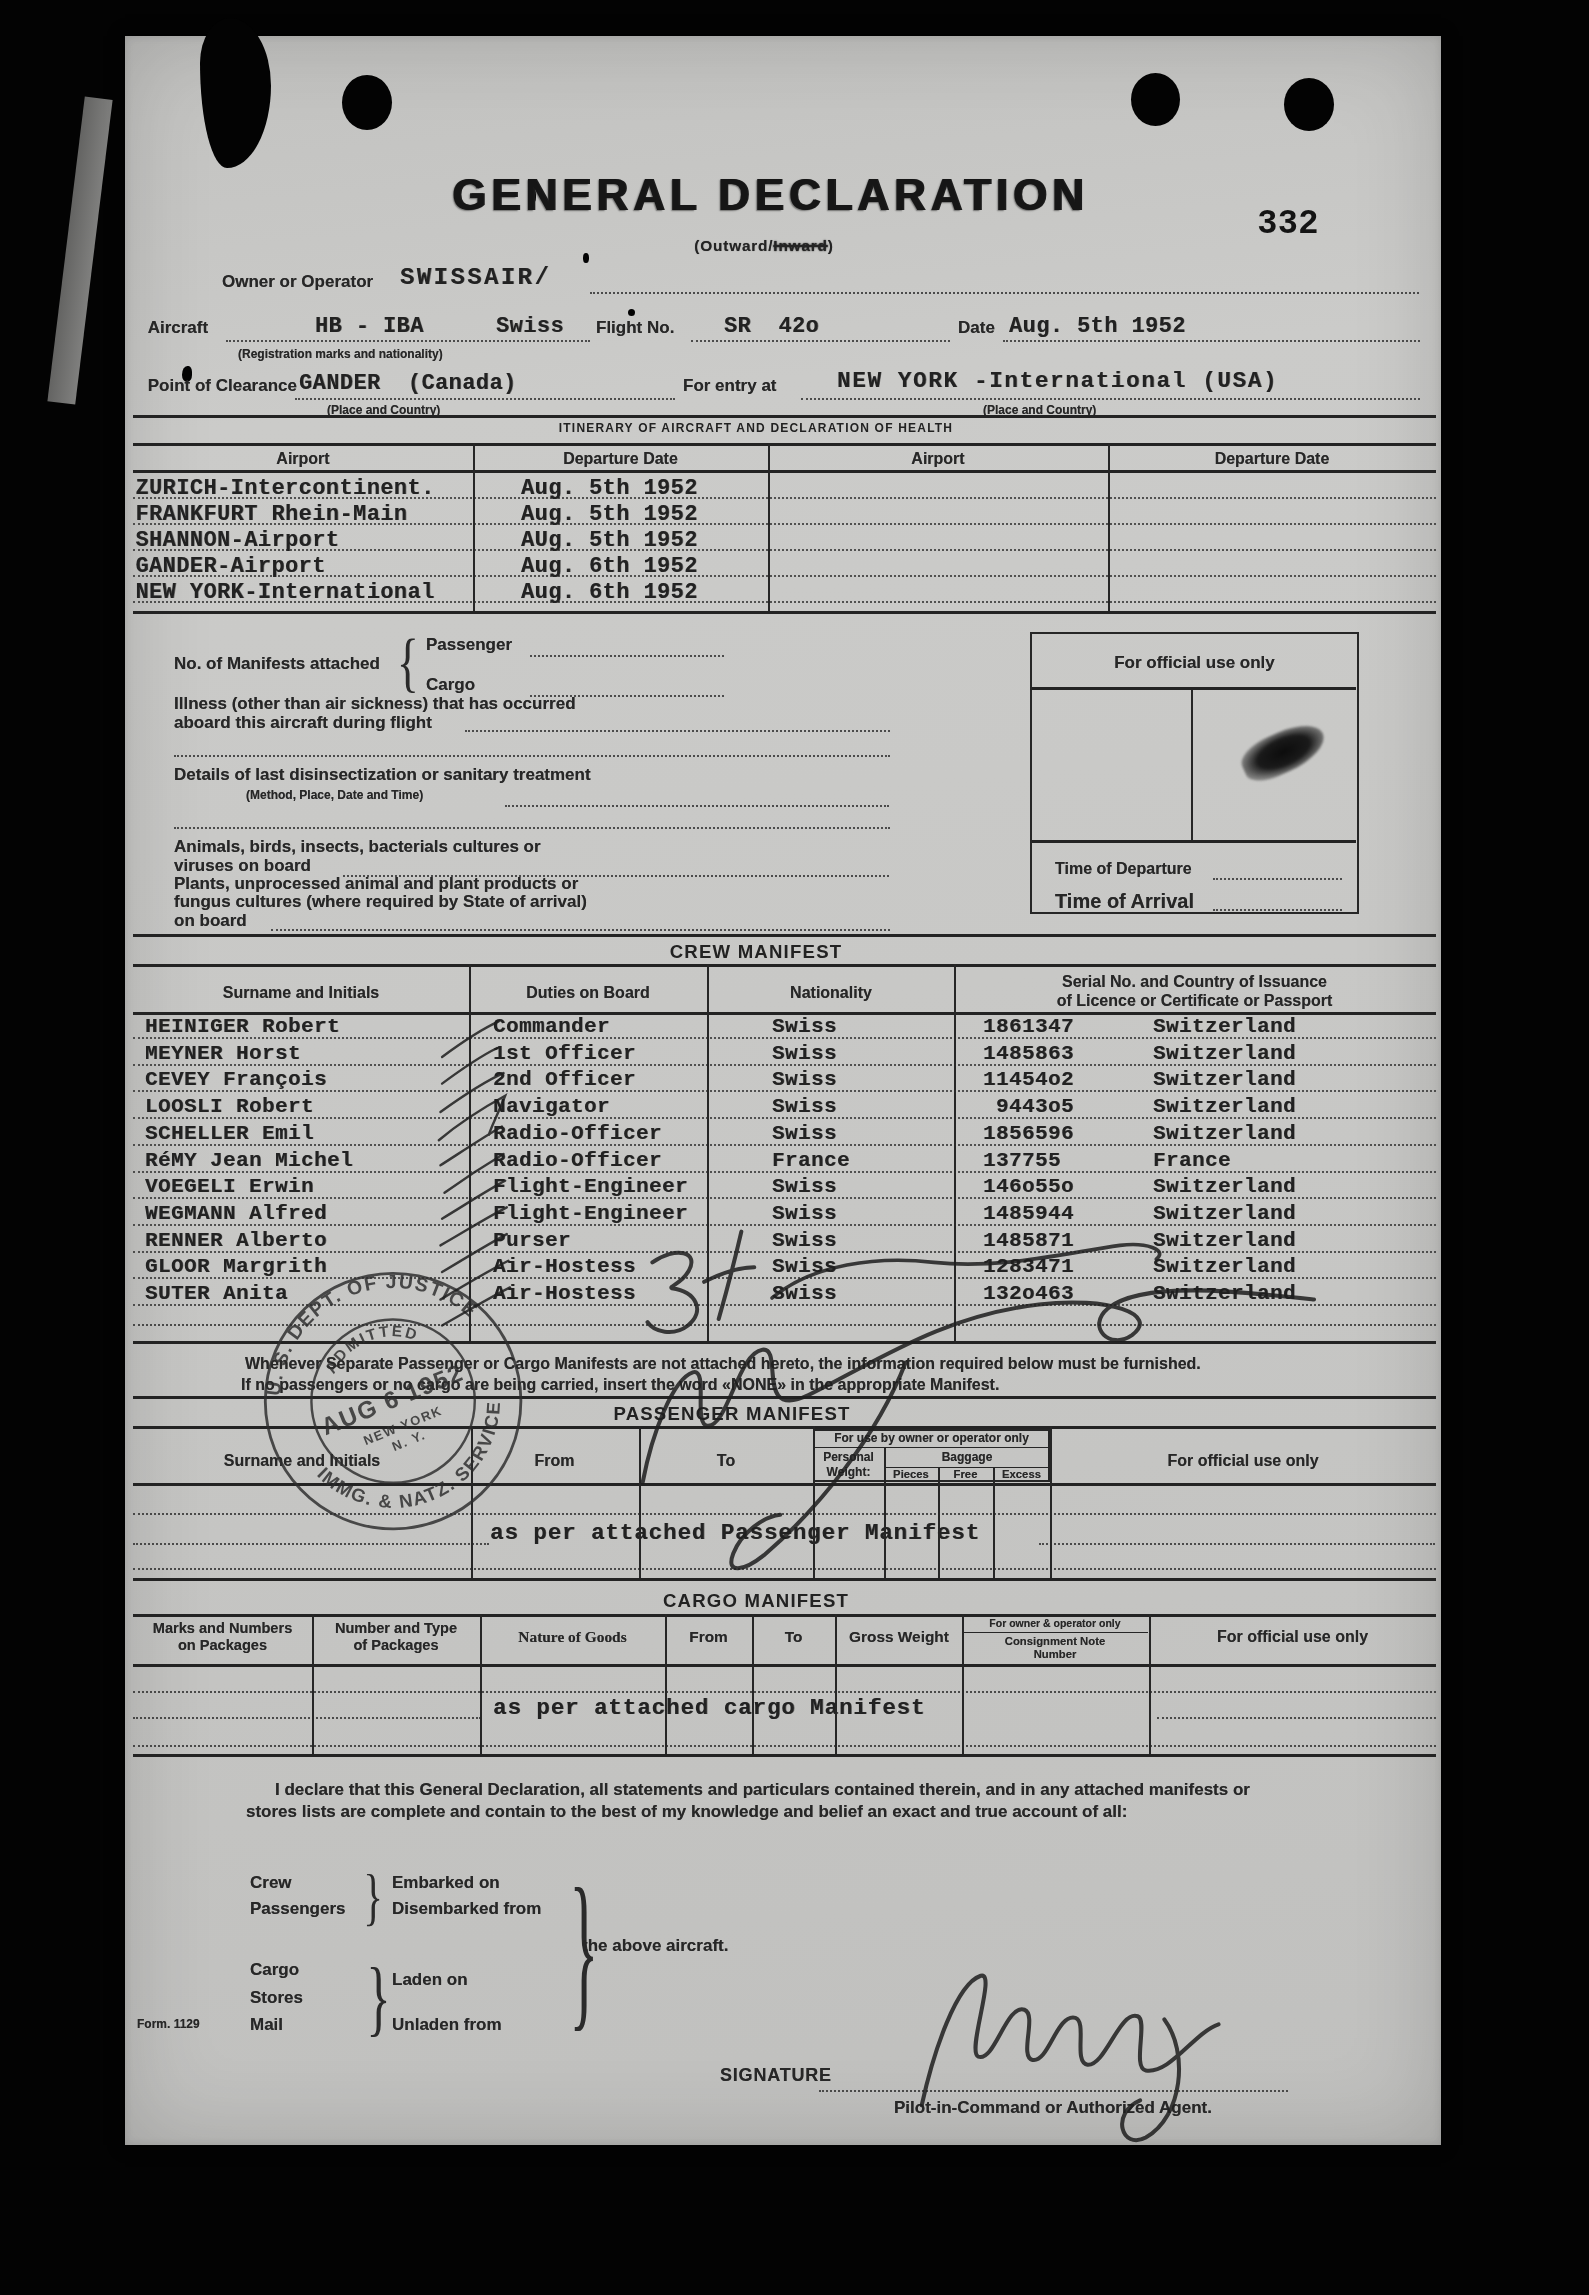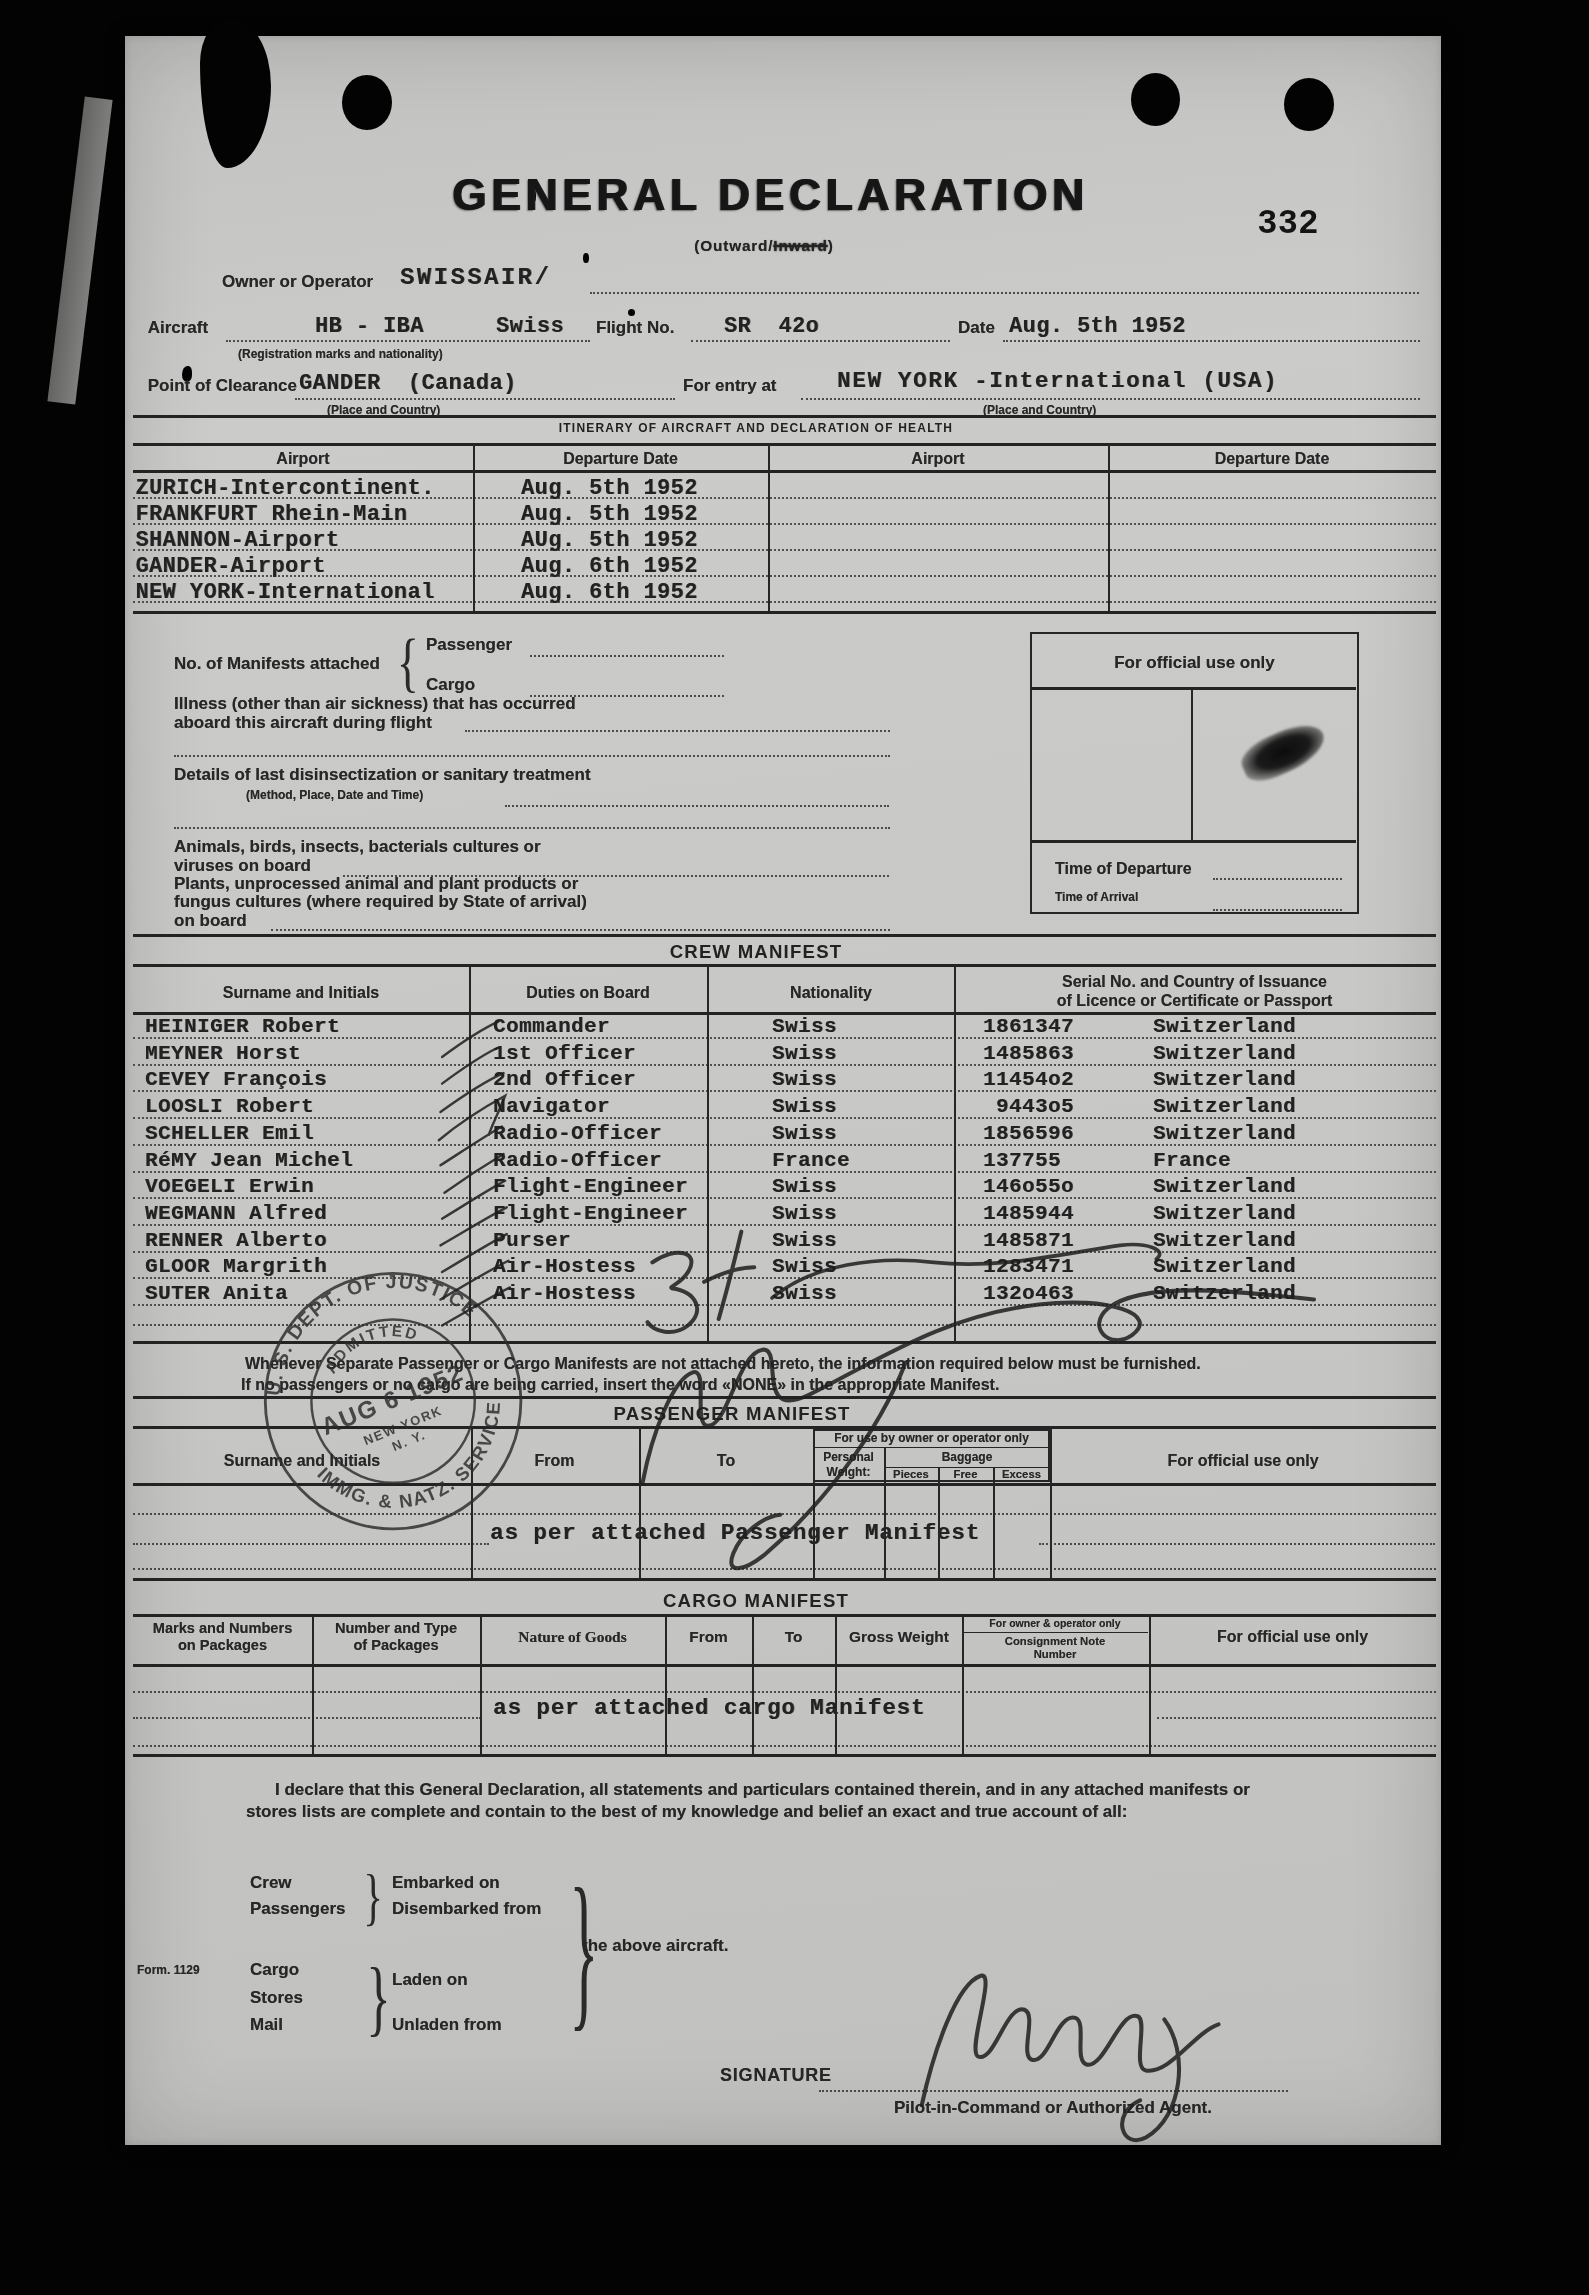--- a/index.html
+++ b/index.html
@@ -139,21 +139,21 @@
   <div class="abs dots" style="left:146px;top:893px;width:619px;"></div>
 
   <div class="abs" style="left:905px;top:596px;width:329px;height:282px;border:2.4px solid #262626;box-sizing:border-box;"></div>
   <div class="abs hdr" style="left:905px;top:617px;width:329px;font-size:17px;">For official use only</div>
   <div class="abs hl" style="left:907px;top:651px;width:324px;"></div>
   <div class="abs vl" style="left:1066px;top:654px;height:152px;"></div>
   <div class="abs hl" style="left:907px;top:804px;width:324px;"></div>
   <div class="abs smudge" style="left:1115px;top:696px;width:87px;height:40px;transform:rotate(-24deg);"></div>
   <div class="abs lbl" style="left:930px;top:824px;font-size:16px;">Time of Departure</div>
   <div class="abs dots" style="left:1088px;top:842px;width:129px;"></div>
-  <div class="abs lbl" style="left:930px;top:854px;font-size:12px;">Time of Arrival</div>
+  <div class="abs lbl" style="left:930px;top:854px;font-size:20px;">Time of Arrival</div>
   <div class="abs dots" style="left:1088px;top:873px;width:129px;"></div>
 
   <div class="abs hl" style="left:8px;top:898px;width:1303px;"></div>
   <div class="abs sect" style="left:0;top:905px;width:1262px;">CREW MANIFEST</div>
   <div class="abs hl" style="left:8px;top:928px;width:1303px;"></div>
   <div class="abs hdr" style="left:8px;top:948px;width:336px;">Surname and Initials</div>
   <div class="abs hdr" style="left:344px;top:948px;width:238px;">Duties on Board</div>
   <div class="abs hdr" style="left:582px;top:948px;width:248px;">Nationality</div>
   <div class="abs hdr" style="left:829px;top:937px;width:481px;">Serial No. and Country of Issuance</div>
   <div class="abs hdr" style="left:829px;top:956px;width:481px;">of Licence or Certificate or Passport</div>
@@ -330,21 +330,21 @@
   <div class="abs brace" style="left:233px;top:1919px;font-size:85px;transform:scaleX(.6);">}</div>
   <div class="abs lbl" style="left:267px;top:1934px;">Laden on</div>
   <div class="abs lbl" style="left:267px;top:1979px;">Unladen from</div>
 
   <div class="abs brace" style="left:417px;top:1827px;font-size:174px;transform:scaleX(.35);">}</div>
   <div class="abs lbl" style="left:457px;top:1900px;">the above aircraft.</div>
 
   <div class="abs lbl" style="left:595px;top:2029px;font-size:18px;letter-spacing:0.8px;">SIGNATURE</div>
   <div class="abs dots" style="left:694px;top:2054px;width:469px;"></div>
   <div class="abs lbl" style="left:769px;top:2062px;">Pilot-in-Command or Authorized Agent.</div>
-  <div class="abs lbl sm" style="left:12px;top:1927px;">Form. 1129</div>
+  <div class="abs lbl sm" style="left:12px;top:1981px;">Form. 1129</div>
 
   <svg class="abs" style="left:129px;top:1226px;opacity:.82;" width="279" height="279" viewBox="0 0 345 345">
     <g transform="rotate(-22 172 172)" fill="none" stroke="#2c2c2c">
       <circle cx="172" cy="172" r="158" stroke-width="3.5"></circle>
       <circle cx="172" cy="172" r="101" stroke-width="3"></circle>
       <defs>
         <path id="arcTop" d="M 32 172 A 140 140 0 0 1 312 172"></path>
         <path id="arcBot" d="M 40 172 A 132 132 0 0 0 304 172"></path>
         <path id="arcAdm" d="M 92 172 A 80 80 0 0 1 252 172"></path>
       </defs>

